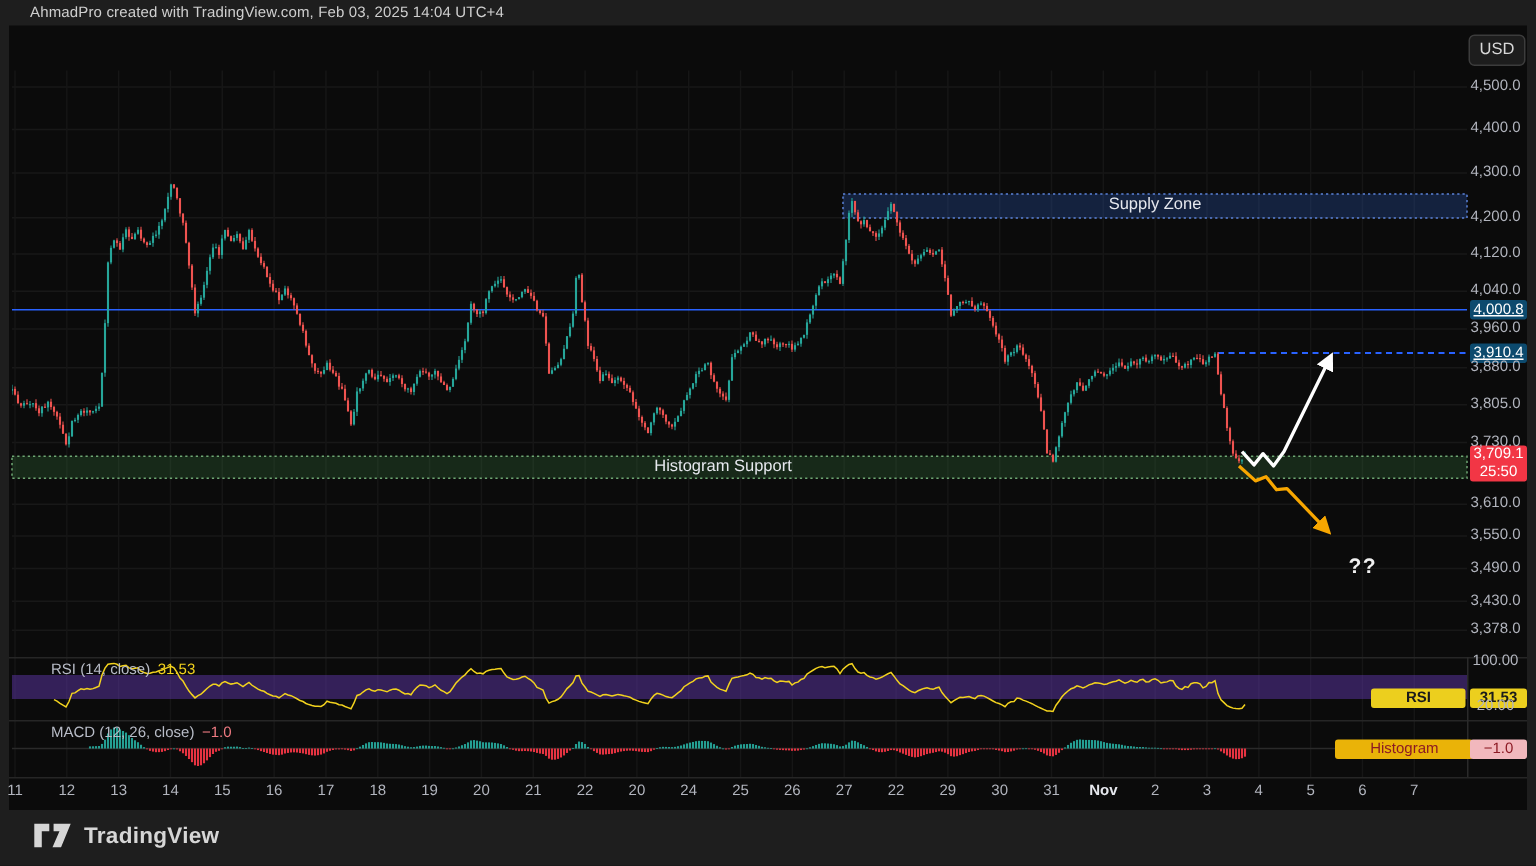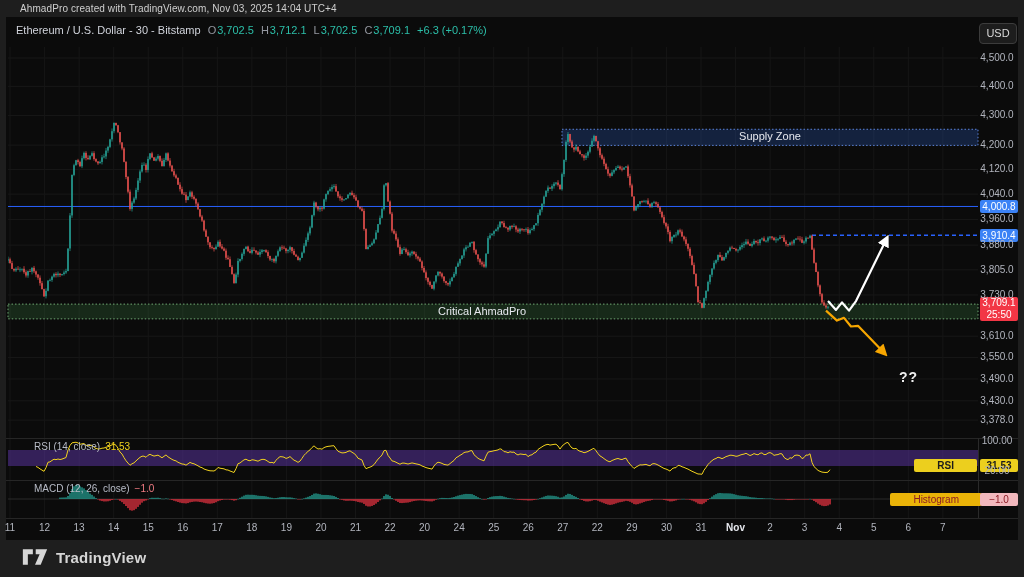--- a/index.html
+++ b/index.html
@@ -15,21 +15,21 @@
   #legend .lv{color:#2cbfa9;margin-left:1px;}
   #legend .chg{color:#2cbfa9;margin-left:7px;}
   #usd-btn{left:979px;top:23px;width:36px;height:19px;background:#1d1d1d;border:1px solid #3c3c3c;
            border-radius:4px;color:#d8d8d8;font-size:11px;line-height:19px;text-align:center;cursor:pointer;}
   .zone-label{font-size:11px;color:#e6e8ee;transform:translateX(-50%);}
   #supply-label{left:770px;top:130px;}
   #support-label{left:482px;top:305px;}
   #qq{left:899px;top:369px;font-size:14px;font-weight:bold;color:#f0f0f0;letter-spacing:1px;}
   .axis-badge{position:absolute;left:980px;width:38px;text-align:center;border-radius:2px;
               font-size:10px;line-height:13px;color:#fff;}
-  .badge-blue{background:#3b82f6;height:13px;}
+  .badge-blue{background:#0c4a6e;height:13px;text-decoration:underline;}
   .badge-red{background:#f23645;height:24px;line-height:12px;}
   .badge-yellow{background:#eccf1e;color:#1b1b1b;height:13px;font-weight:bold;}
   .badge-pink{background:#f2b8bd;color:#8c1a24;height:13px;}
   .pane-badge{position:absolute;text-align:center;border-radius:2px;font-size:10px;line-height:13px;height:13px;padding:0 23px;}
   #rsi-pane-badge{right:47px;top:459px;background:#eccf1e;color:#1b1b1b;font-weight:bold;}
   #macd-pane-badge{right:42px;top:493px;background:#eab308;color:#8c1a24;}
   .pane-legend{position:absolute;left:14px;font-size:10px;color:#b8bcc7;margin-left:20px;}
   .pane-legend .pv-y{color:#f2d21e;margin-left:5px;}
   .pane-legend .pv-r{color:#f07b82;margin-left:5px;}
   #rsi-legend{top:441px;}
@@ -37,21 +37,21 @@
   .ptick{position:absolute;left:978px;width:38px;text-align:center;font-size:10px;color:#b2b5be;}
   .ttick{position:absolute;top:522px;transform:translateX(-50%);font-size:10px;color:#b2b5be;}
   .ttick.month{color:#e6e8ee;font-weight:bold;}
   #logo{position:absolute;left:22px;top:547px;display:flex;align-items:center;gap:8px;cursor:pointer;}
   #logo-text{font-size:15px;font-weight:bold;color:#d6d6d6;letter-spacing:.2px;}
 </style>
 </head>
 <body>
 
 <div id="frame">
-  <div class="txt" id="attribution">AhmadPro created with TradingView.com, Nov 03, 2025 14:04 UTC+4</div>
+  <div class="txt" id="attribution">AhmadPro created with TradingView.com, Feb 03, 2025 14:04 UTC+4</div>
 
   <div id="widget"></div>
   <svg id="gfx" xmlns="http://www.w3.org/2000/svg">
       <defs>
         <clipPath id="cpMain">
           <rect x="8" y="47" width="970" height="390"></rect>
         </clipPath>
         <clipPath id="cpRsi">
           <rect x="8" y="440" width="970" height="38"></rect>
         </clipPath>
@@ -1332,28 +1332,25 @@
         <rect x="829.3" y="499" width="1.4" height="5.450159087586712" fill="#f23645" opacity="0.95"></rect>
       </g>
       <polyline points="828,301.0588102467392 836,309.933569683664 842,302.42010417914713 849,310.61883428664567 856,301.0588102467392 887,238.03180396684263" fill="none" stroke="#ffffff" stroke-width="2.2" stroke-linejoin="round" marker-end="url(#arrW)"></polyline>
       <polyline points="826,310.61883428664567 837,320.5971938932043 844,317.8366571280388 851,326.48345164060174 858,325.78952472013907 885,353.8484572245142" fill="none" stroke="#f7a600" stroke-width="2.2" stroke-linejoin="round" marker-end="url(#arrO)"></polyline>
       <line x1="6" y1="438.5" x2="1018" y2="438.5" stroke="#262626" stroke-width="1"></line>
       <line x1="6" y1="480.5" x2="1018" y2="480.5" stroke="#262626" stroke-width="1"></line>
       <line x1="6" y1="518.5" x2="1018" y2="518.5" stroke="#262626" stroke-width="1"></line>
       <line x1="978.5" y1="438" x2="978.5" y2="518" stroke="#2a2a2a" stroke-width="1"></line>
     </svg>
 
-  <div class="txt" id="legend">
-    <span>Ethereum / U.S. Dollar - 30 - Bitstamp</span><span class="lk">O</span><span class="lv">3,702.5</span><span class="lk">H</span><span class="lv">3,712.1</span><span class="lk">L</span><span class="lv">3,702.5</span><span class="lk">C</span><span class="lv">3,709.1</span><span class="chg">+6.3 (+0.17%)</span>
-  </div>
 
   <div class="txt" id="usd-btn">USD</div>
 
   <div class="txt zone-label" id="supply-label">Supply Zone</div>
-  <div class="txt zone-label" id="support-label">Critical AhmadPro</div>
+  <div class="txt zone-label" id="support-label">Histogram Support</div>
   <div class="txt" id="qq">??</div>
 
   <div class="axis-badge badge-blue" id="badge-blue-1" style="top: 199.96px;">4,000.8</div>
   <div class="axis-badge badge-blue" id="badge-blue-2" style="top: 228.817px;">3,910.4</div>
   <div class="axis-badge badge-red" id="badge-last" style="top: 297.046px;">
     <div>3,709.1</div>
     <div>25:50</div>
   </div>
 
   <div class="pane-legend" id="rsi-legend">

